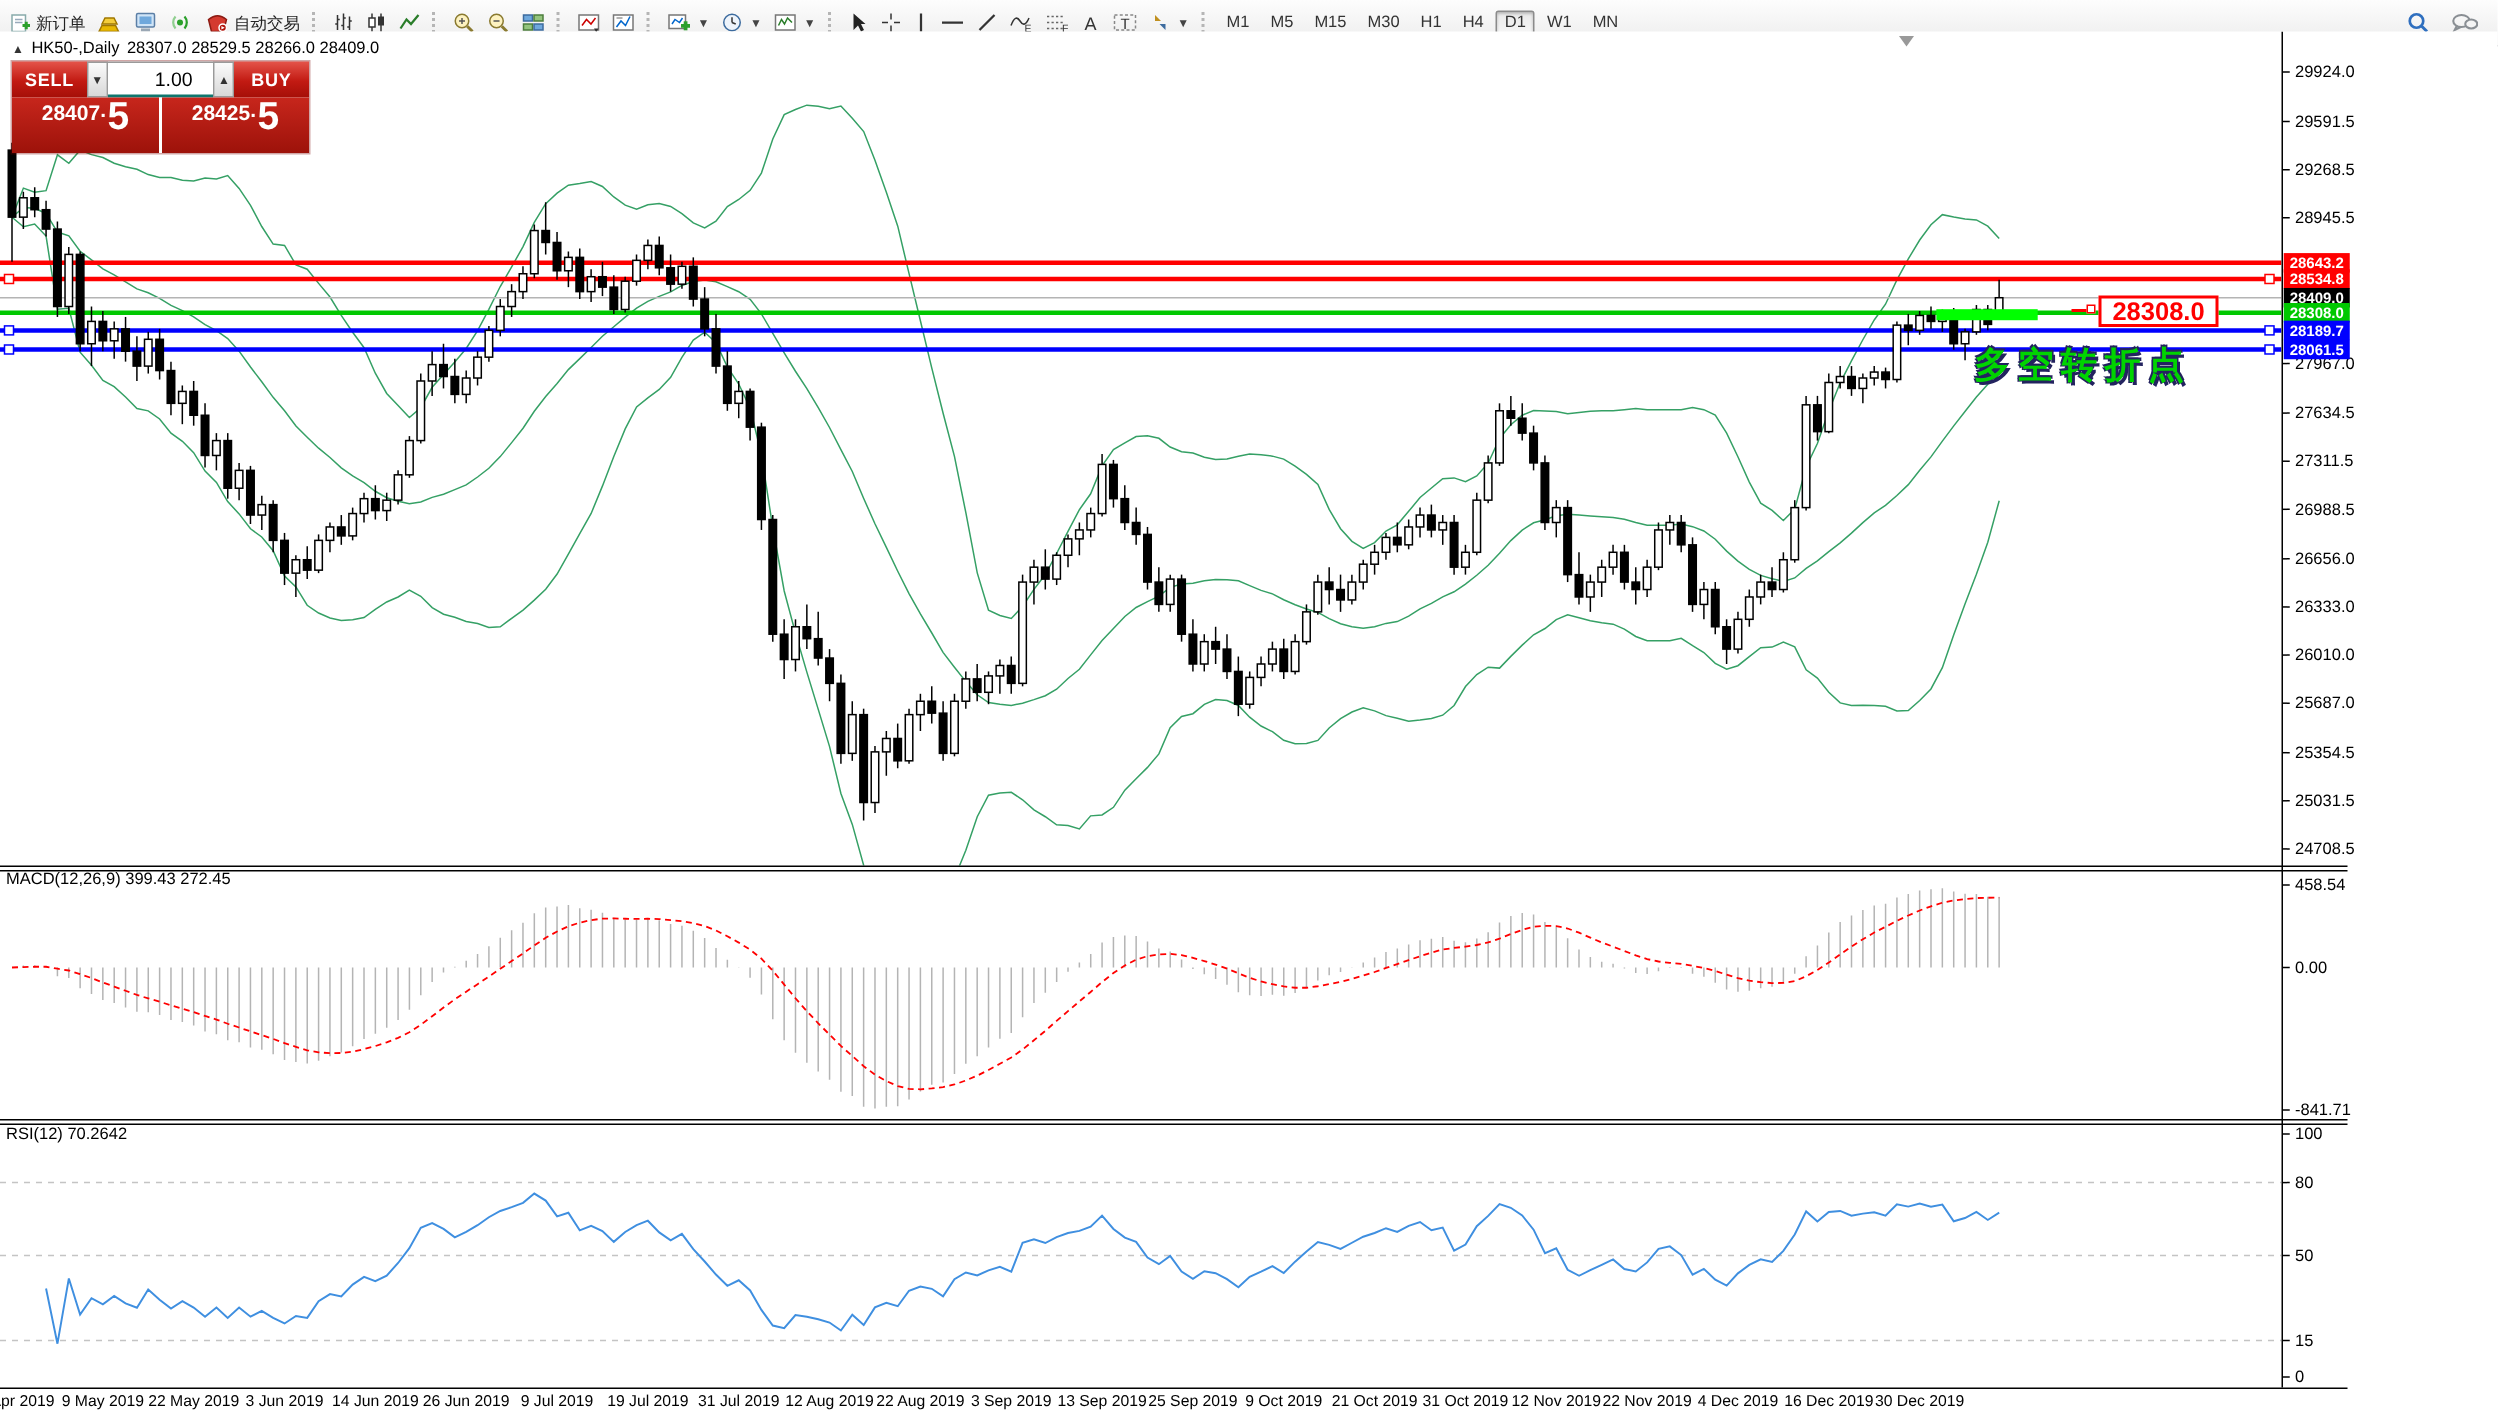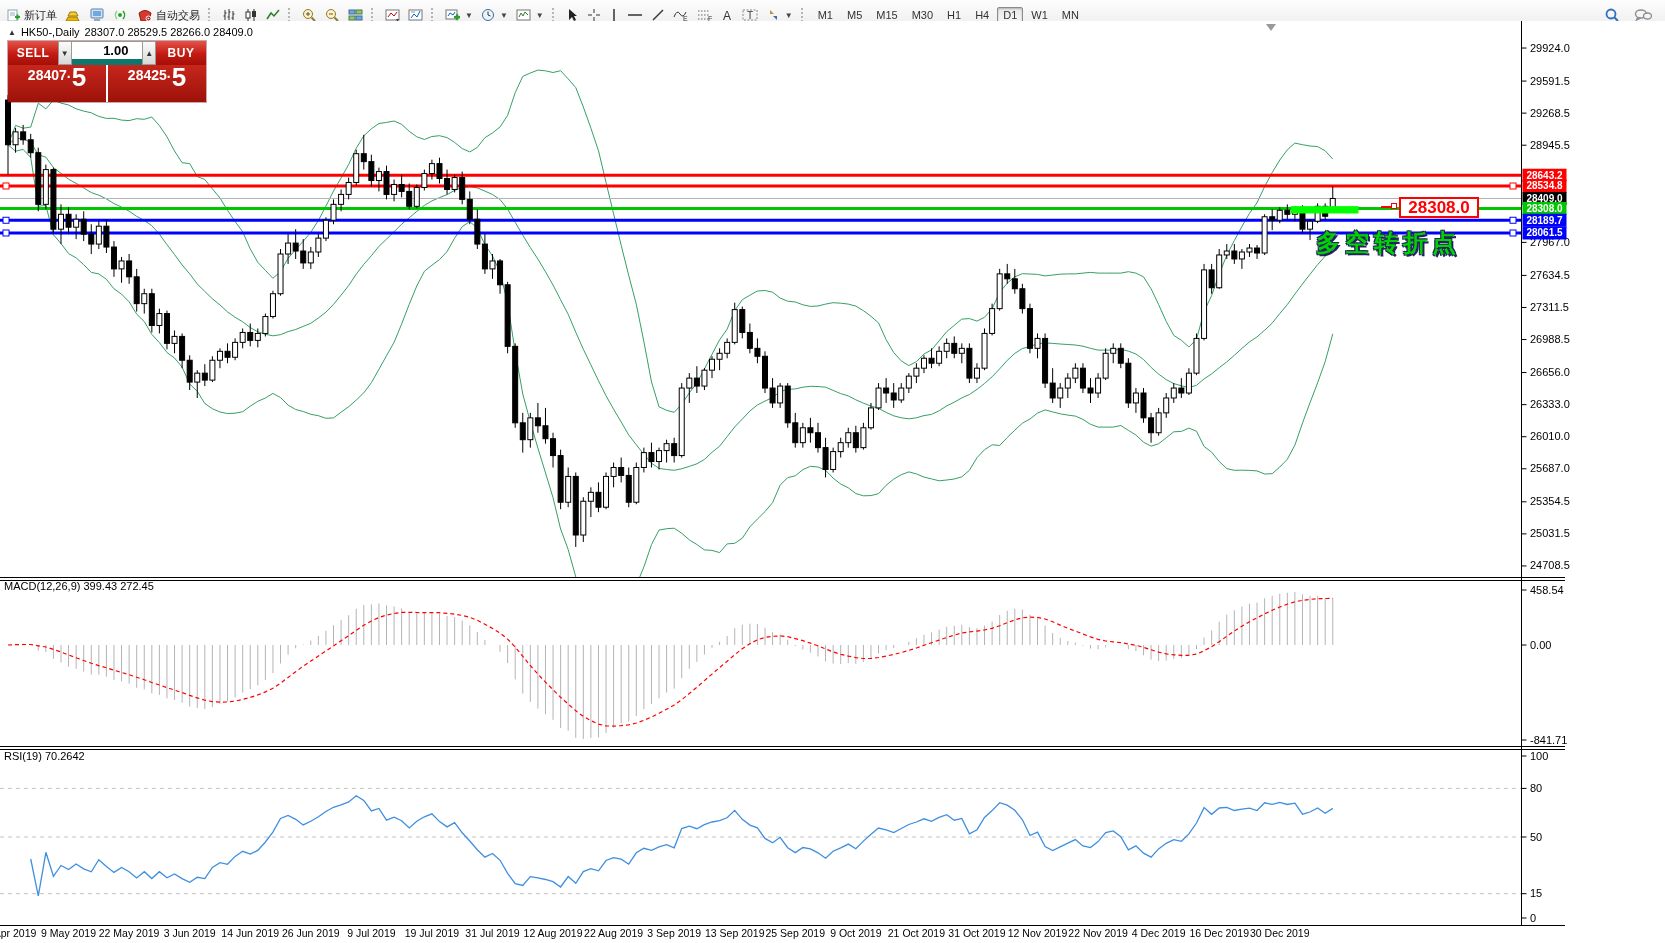--- a/index.html
+++ b/index.html
@@ -26,22 +26,22 @@
   
   .trade-panel{position:absolute;left:8px;top:20px;width:198px;user-select:none;
     box-shadow:0 0 0 1px rgba(120,0,0,.35);}
   .tp-row1{display:flex;height:24px;}
   .btn-red{background:linear-gradient(#e4544a,#c21a12 55%,#a50f08);color:#fff;font-size:12px;
     display:flex;align-items:center;justify-content:center;font-weight:bold;letter-spacing:.5px;}
   .tp-sell{width:65px;}
   .tp-buy{width:65px;}
   .spin{width:17px;background:linear-gradient(#fbfbfb,#d8d8d8);border:1px solid #9a9a9a;box-sizing:border-box;
     display:flex;align-items:center;justify-content:center;font-size:8px;color:#333;}
-  .vol{width:88px;background:#fff;border-top:1px solid #9a9a9a;border-bottom:6px solid #0f766e;box-sizing:border-box;
-    font-size:13px;display:flex;align-items:center;justify-content:flex-end;padding-right:14px;color:#000;font-weight:bold;}
+  .vol{width:88px;background:#fff;border-top:1px solid #9a9a9a;border-bottom:2px solid #0f766e;box-sizing:border-box;
+    font-size:13px;display:flex;align-items:center;justify-content:flex-end;padding-right:14px;color:#000;}
   .tp-row2{display:flex;height:37px;}
   .price-cell{flex:1;background:linear-gradient(#c7261c,#9d120a);color:#fff;display:flex;
     justify-content:center;padding-bottom:3px;}
   .price-cell+.price-cell{border-left:2px solid #fff;}
   .p-main{font-size:14px;font-weight:bold;line-height:20px;}
   .p-big{font-size:26px;font-weight:bold;line-height:24px;margin-left:1px;}
   .p-dot{font-size:14px;font-weight:bold;}
   
   .price-callout{position:absolute;left:1399px;top:176px;width:80px;height:21px;background:#fff;
     border:2px solid #ff0000;color:#ff0000;font-size:17px;font-weight:bold;display:flex;align-items:center;
@@ -1037,14 +1037,14 @@
       </div>
     </div>
   </div>
 
   <div class="callout-dash"></div>
   <div class="callout-handle"></div>
   <div class="price-callout">28308.0</div>
   <div class="cn-note">多空转折点</div>
 
   <div class="ind-label macd">MACD(12,26,9) 399.43 272.45</div>
-  <div class="ind-label rsi">RSI(19) 70.2642</div>
+  <div class="ind-label rsi">RSI(12) 70.2642</div>
 </div>
 
 </body></html>

